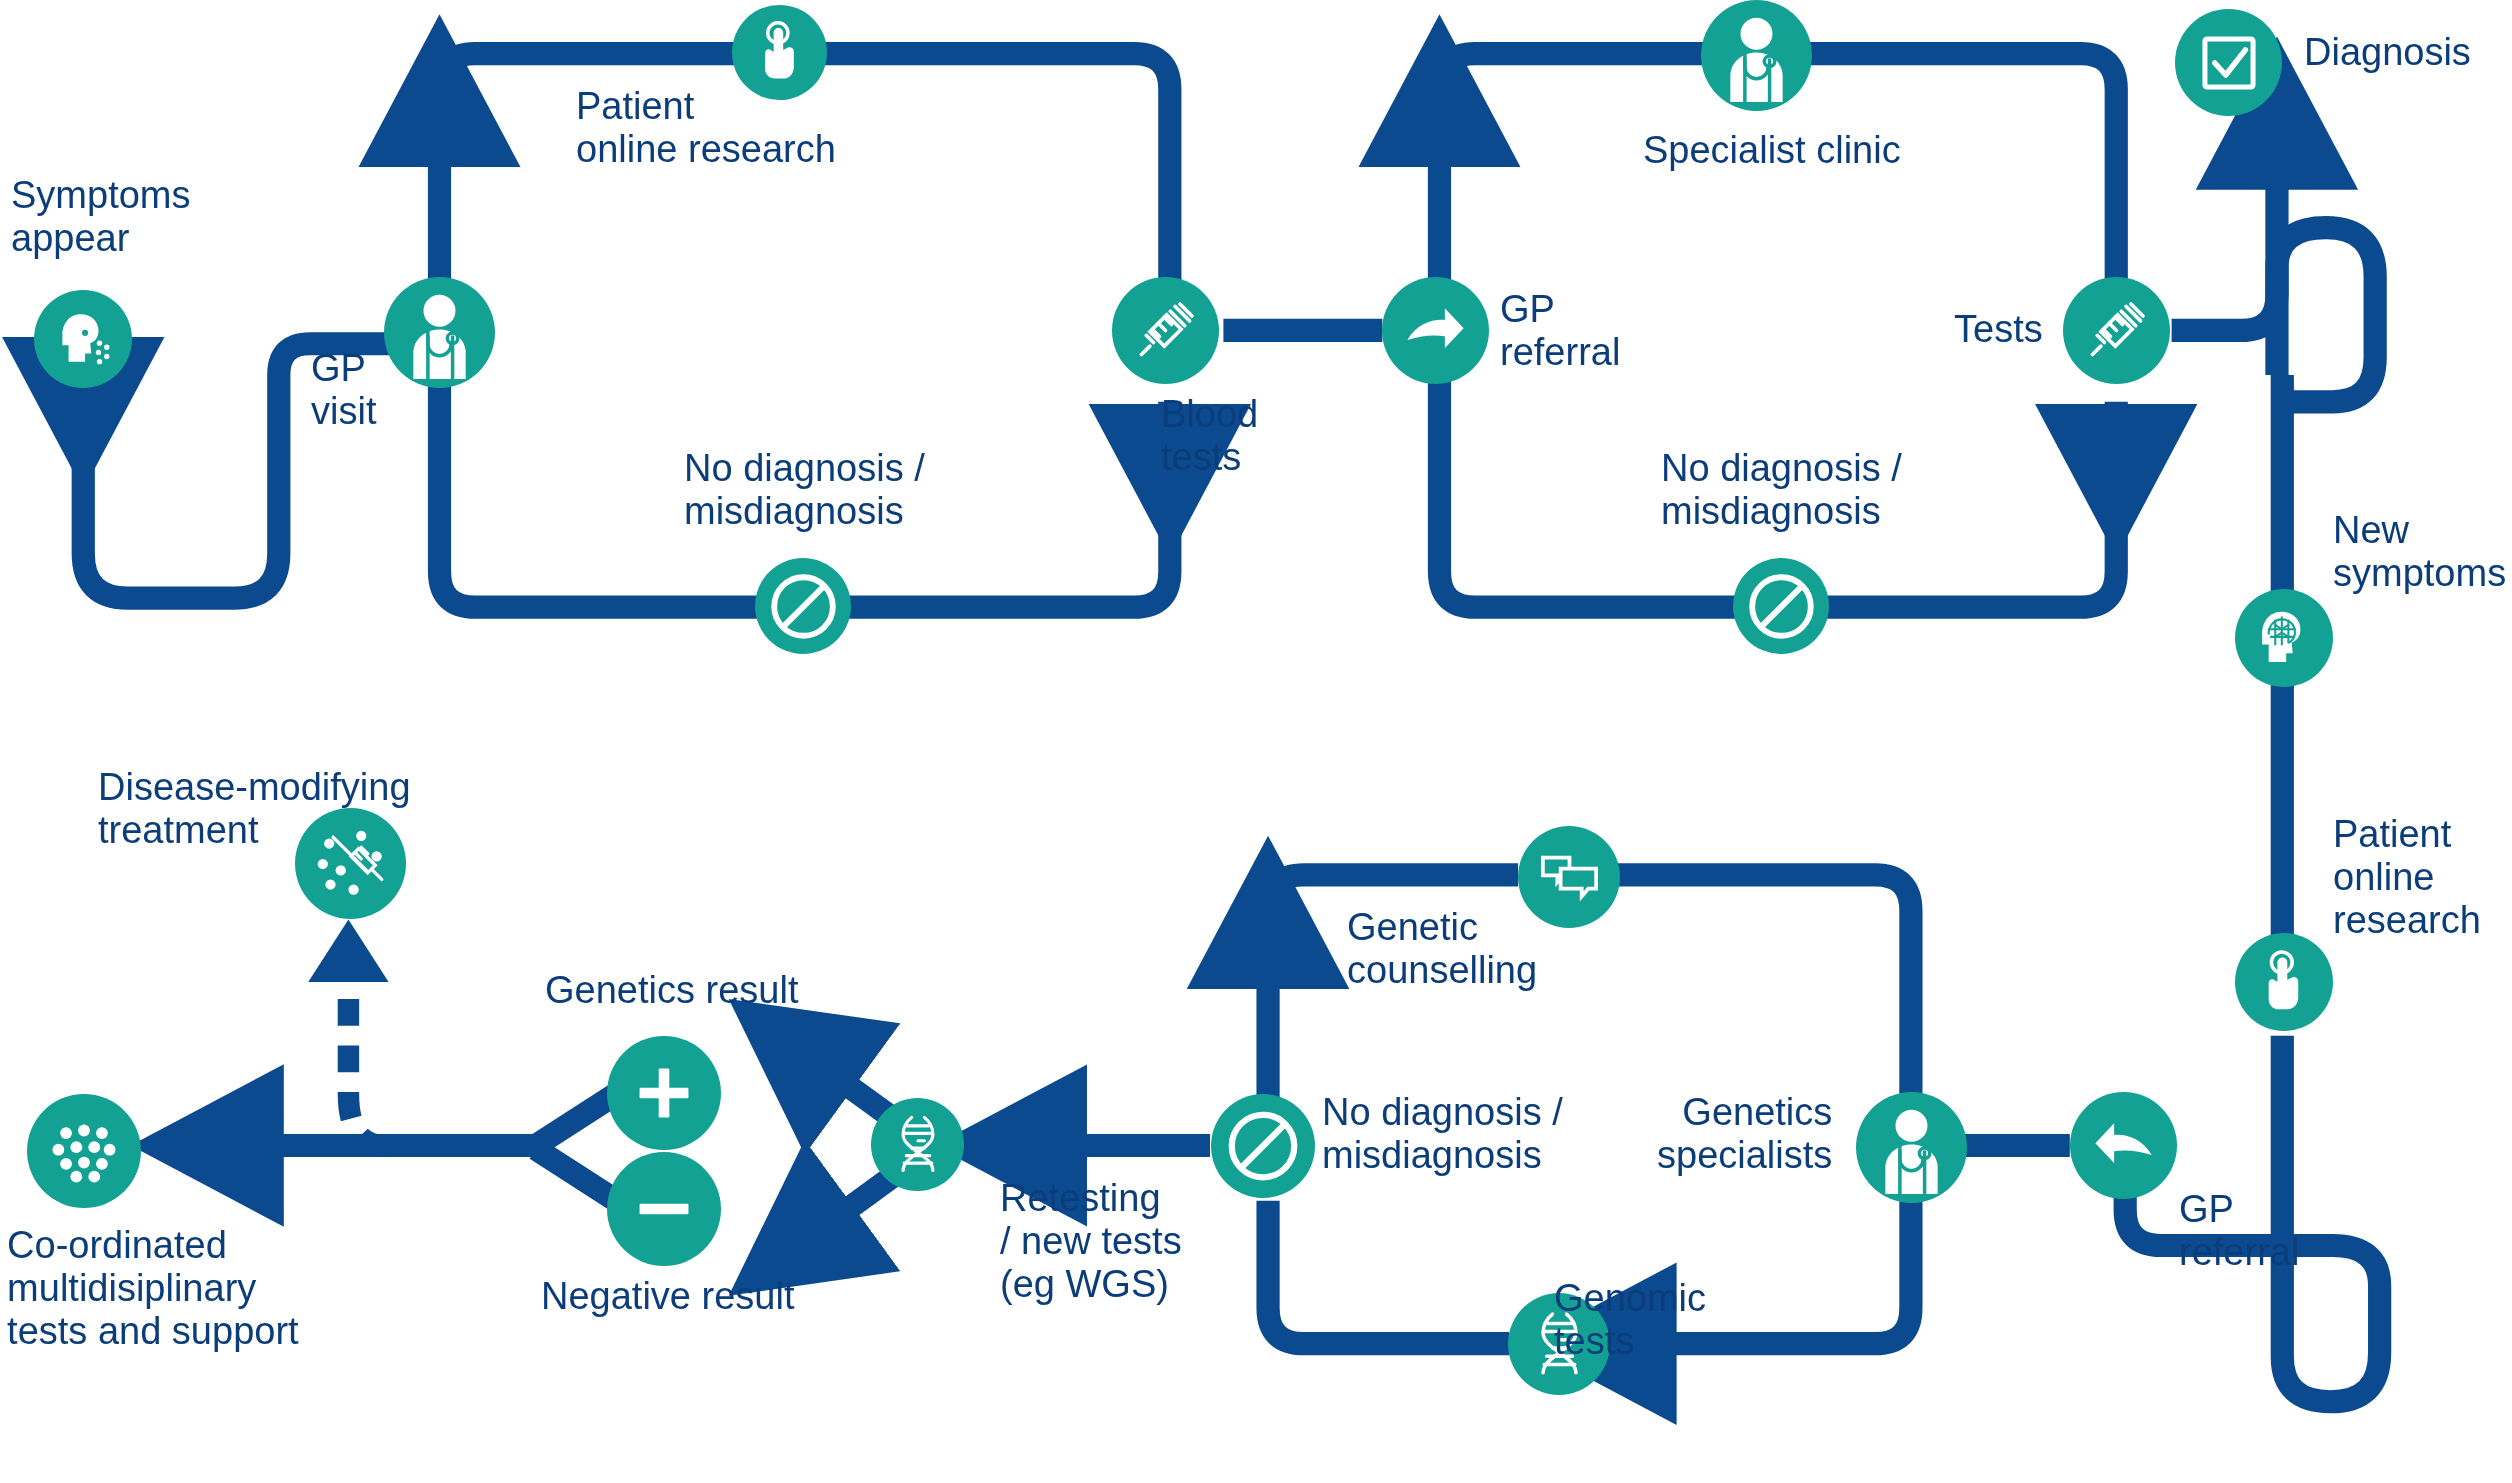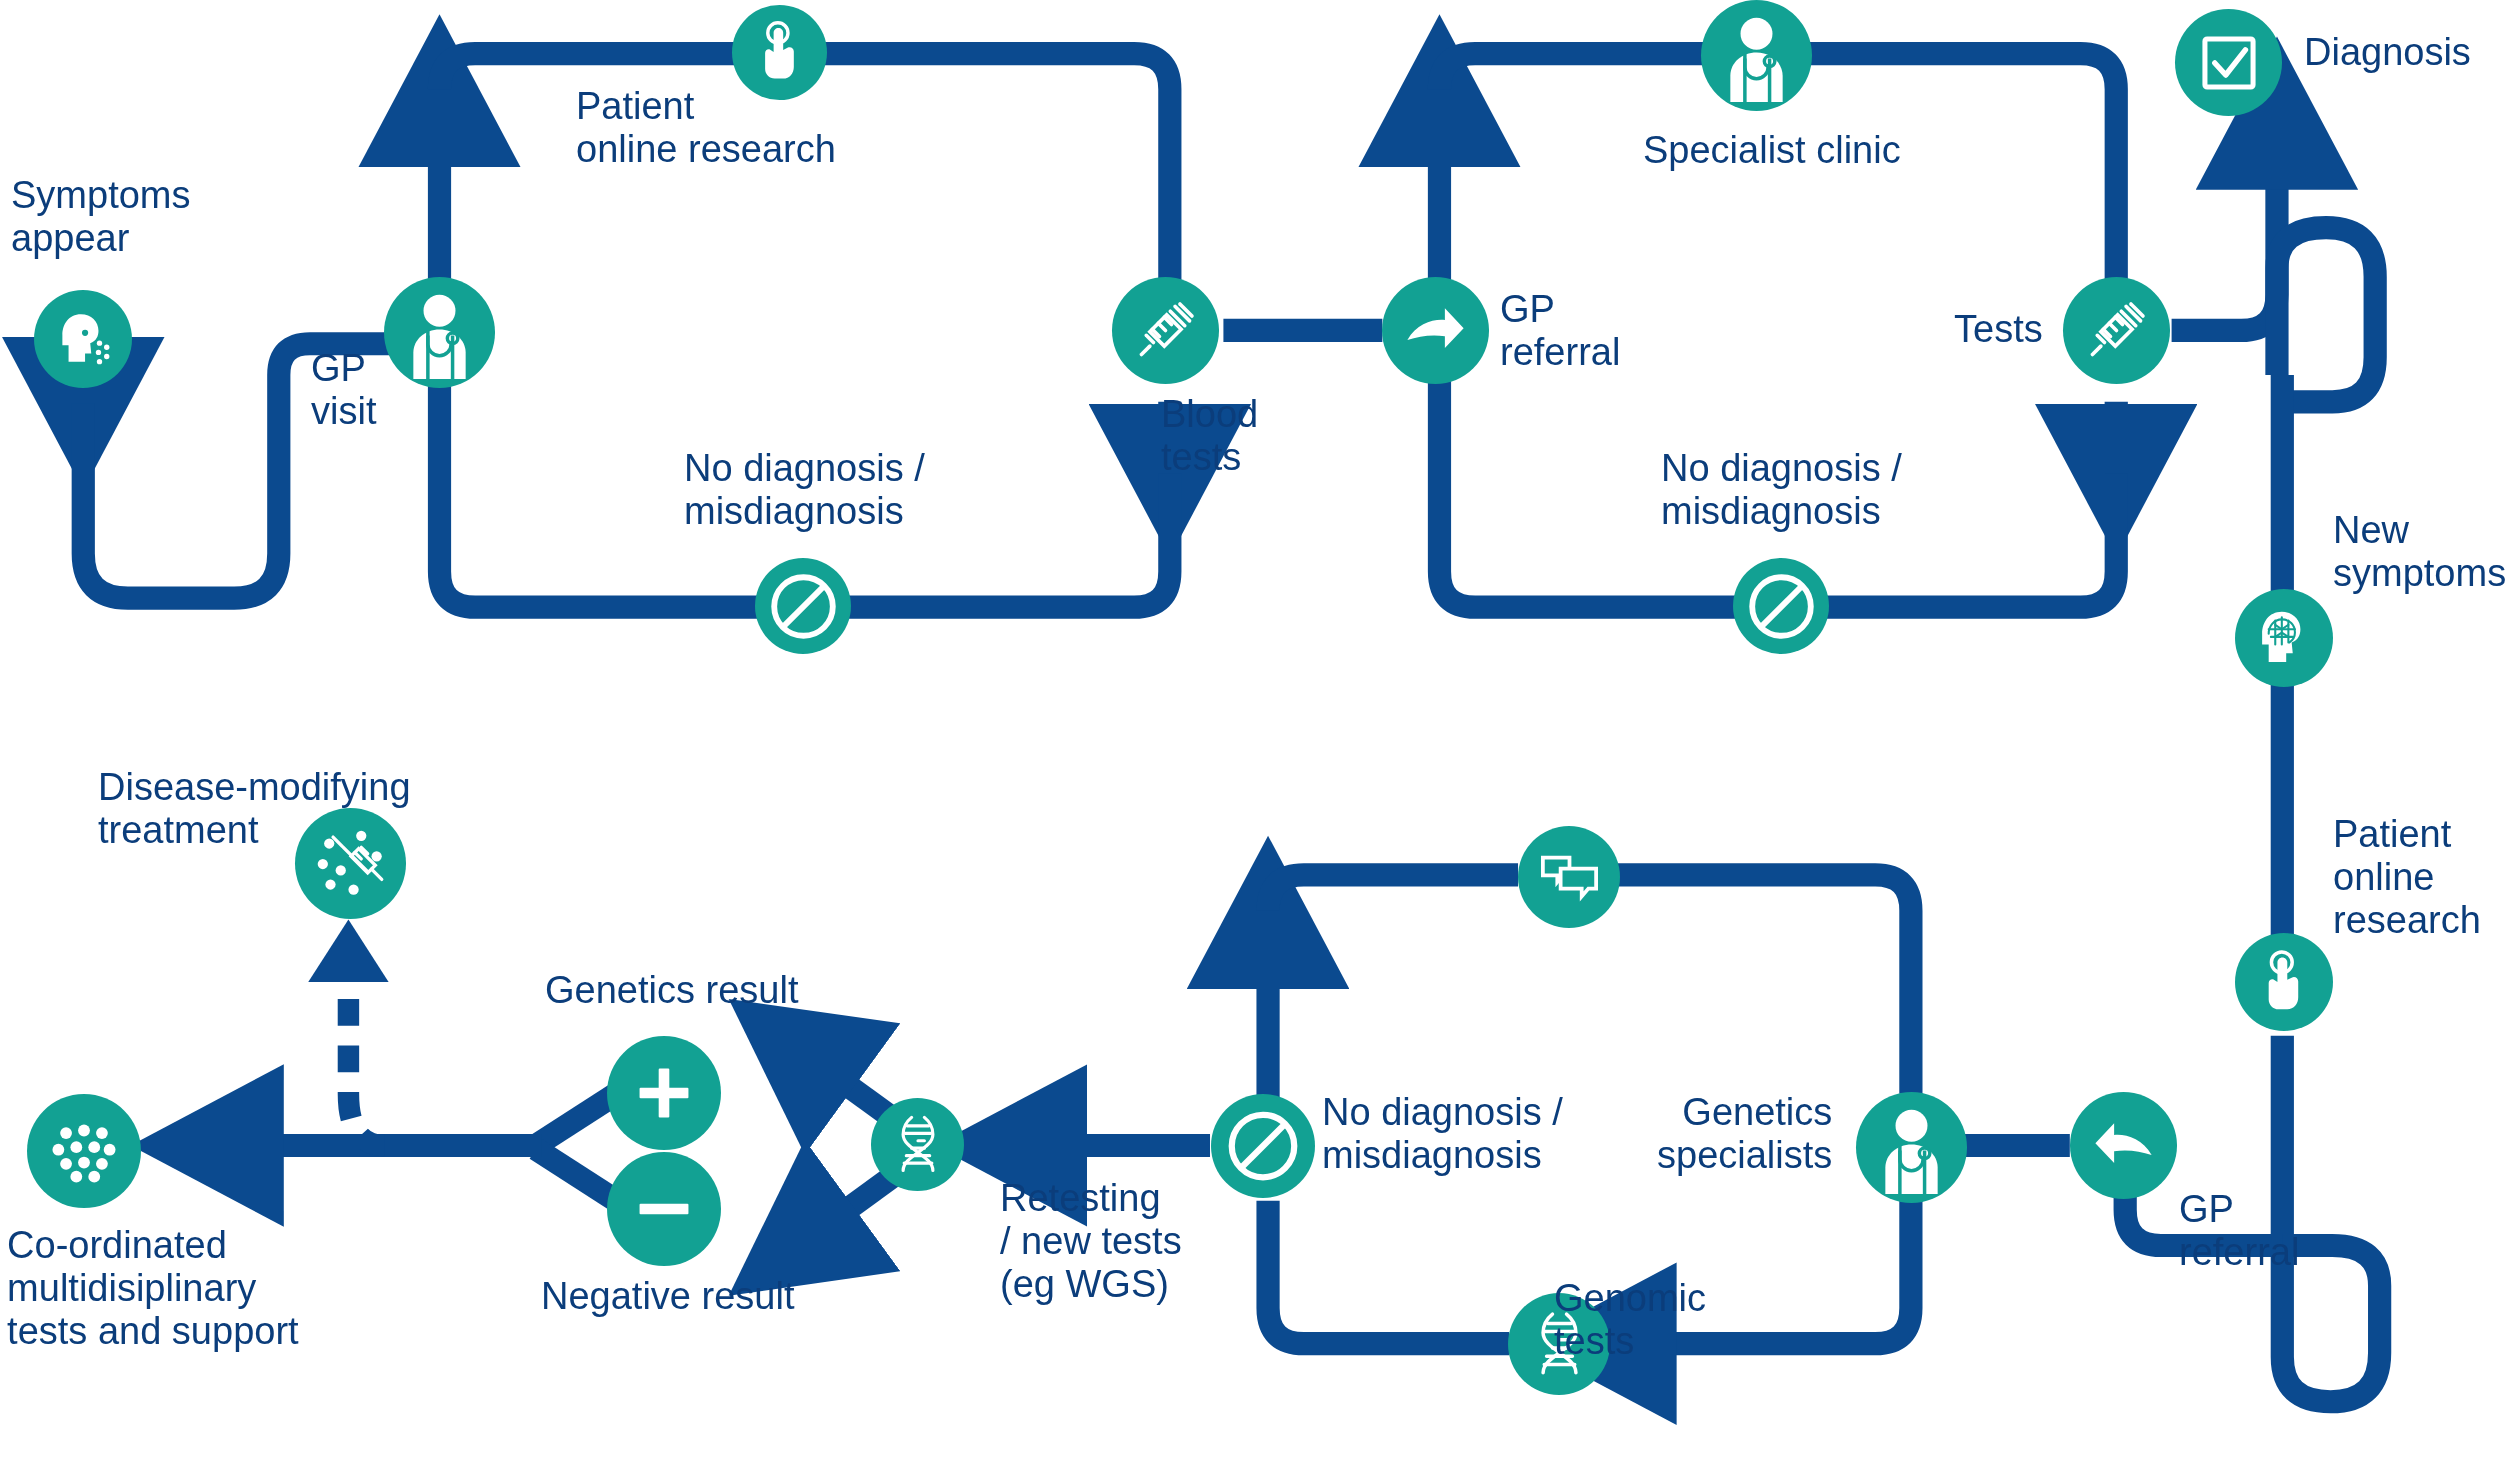--- a/index.html
+++ b/index.html
@@ -246,20 +246,22 @@
   </div>
   <div class="lbl" style="left:1554px;top:1277px;font-size:38px;">Genomic
 tests</div>
 
   <div class="node" style="left:1518px;top:826px;width:102px;height:102px;">
     <svg width="71" height="71" viewBox="0 0 64 64">
       <path fill="none" stroke="#fff" stroke-width="3.4" d="M8 14h24v16h-6l-5 6v-6H8z"></path>
       <path fill="#12A193" stroke="#fff" stroke-width="3.4" d="M24 24h32v18h-7l-6 7v-7H24z"></path>
     </svg>
   </div>
+  <div class="lbl" style="left:1347px;top:906px;font-size:38px;">Genetic
+counselling</div>
 
   <div class="node" style="left:1211px;top:1094px;width:104px;height:104px;">
     <svg width="80" height="80" viewBox="0 0 64 64">
       <circle cx="32" cy="32" r="25" fill="none" stroke="#fff" stroke-width="5"></circle>
       <line x1="15" y1="49" x2="49" y2="15" stroke="#fff" stroke-width="5"></line>
     </svg>
   </div>
   <div class="lbl" style="left:1322px;top:1091px;font-size:38px;">No diagnosis /
 misdiagnosis</div>
 

